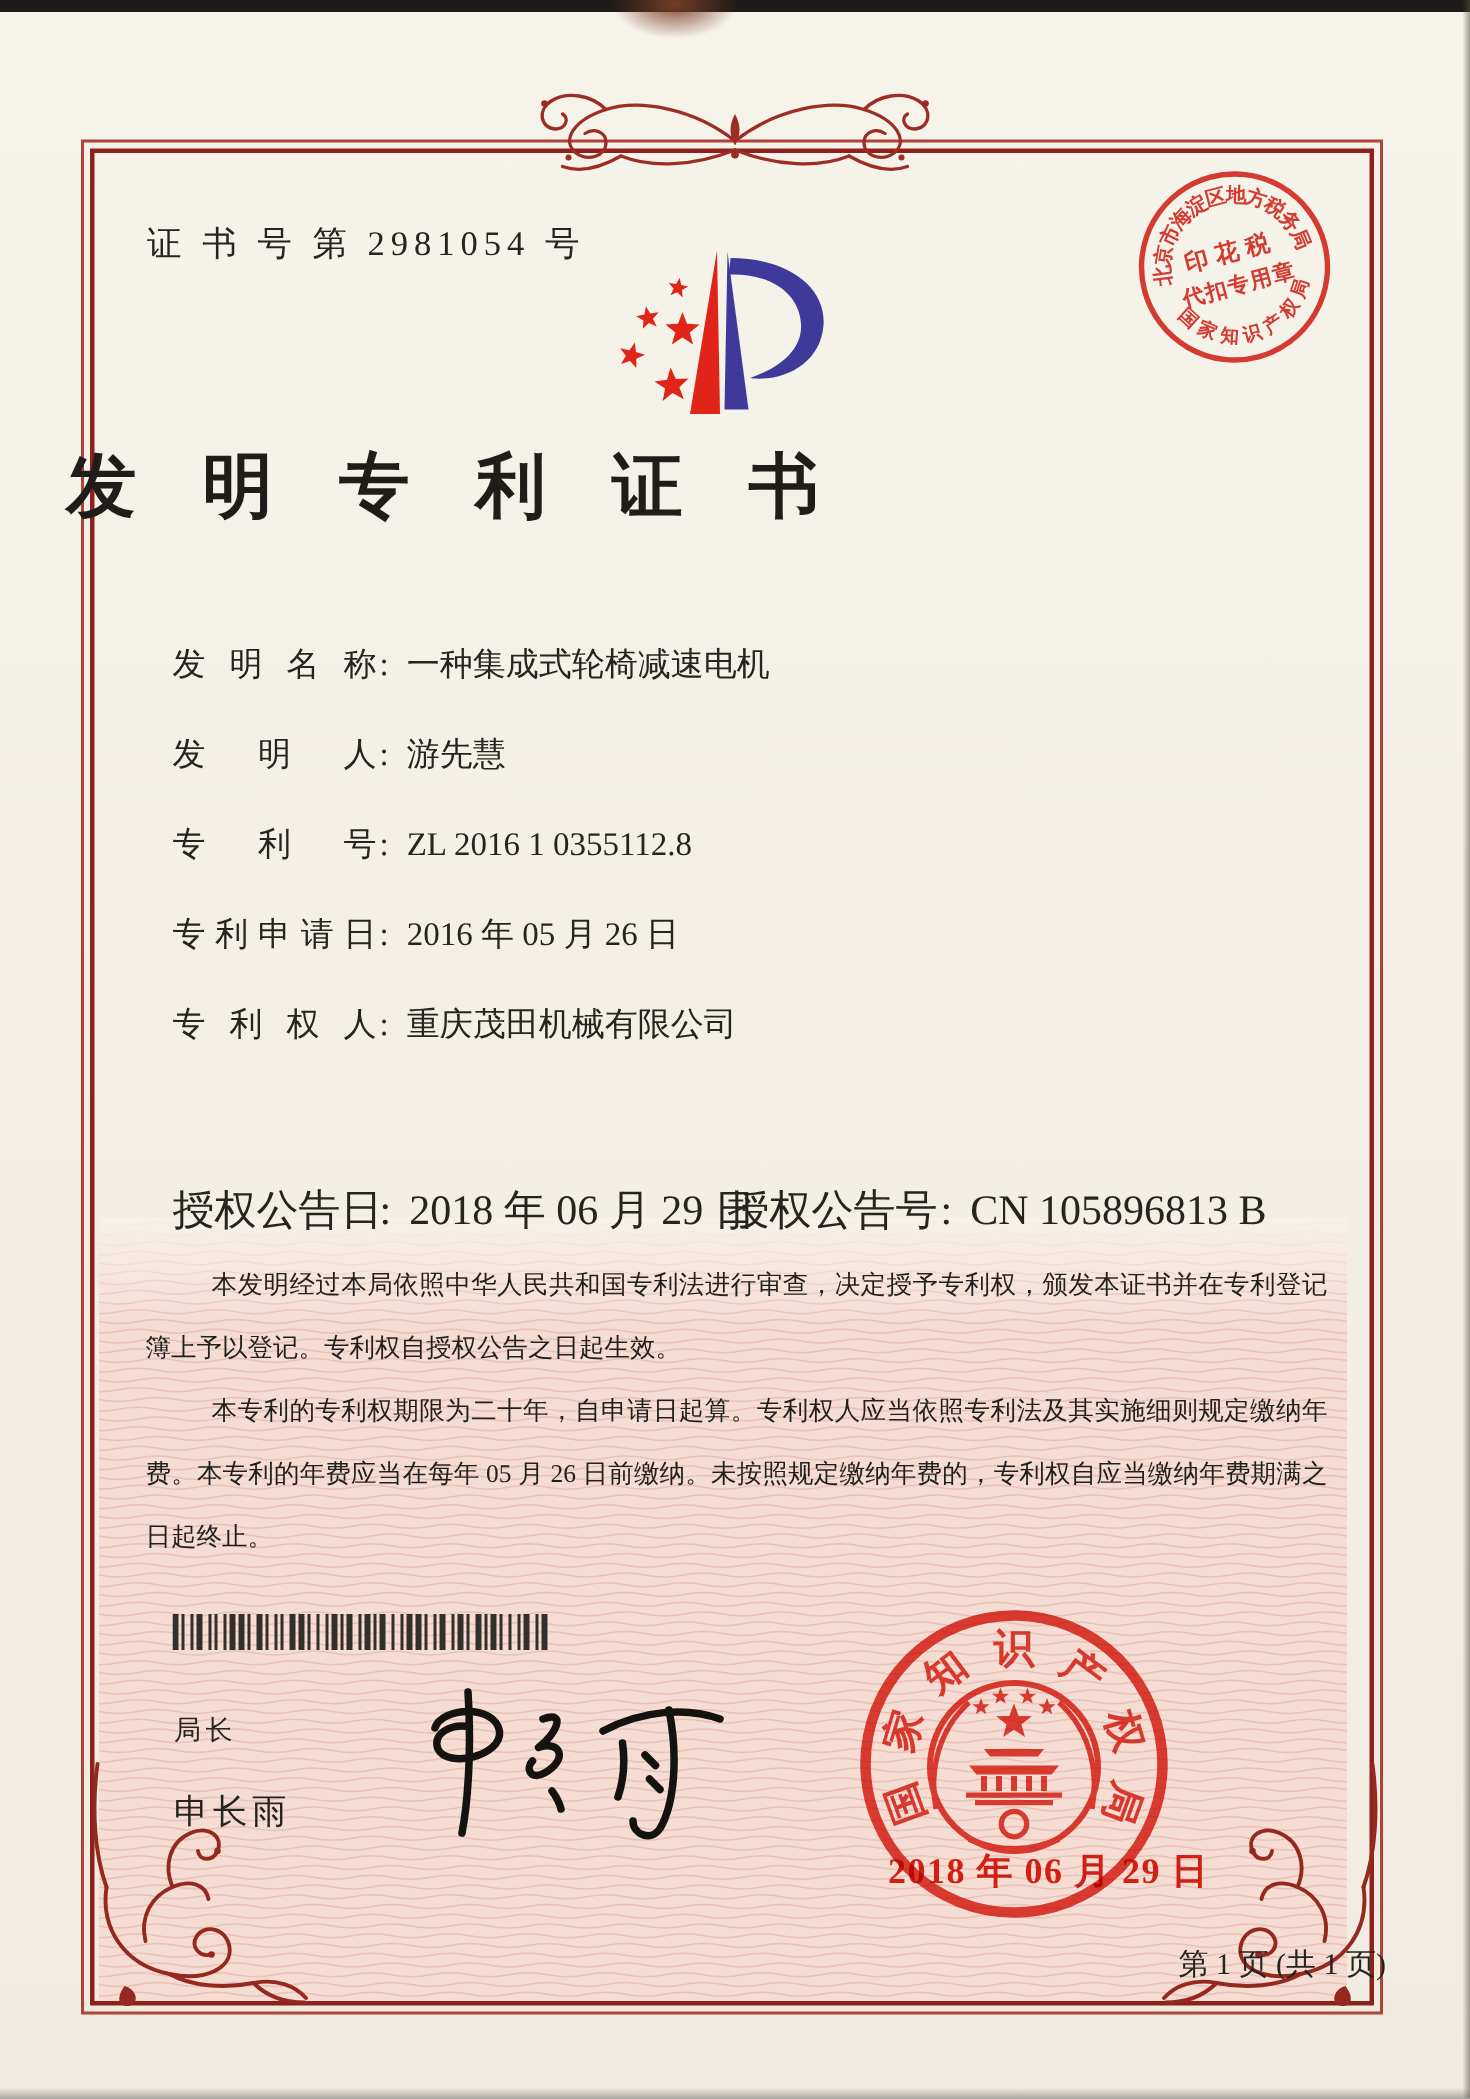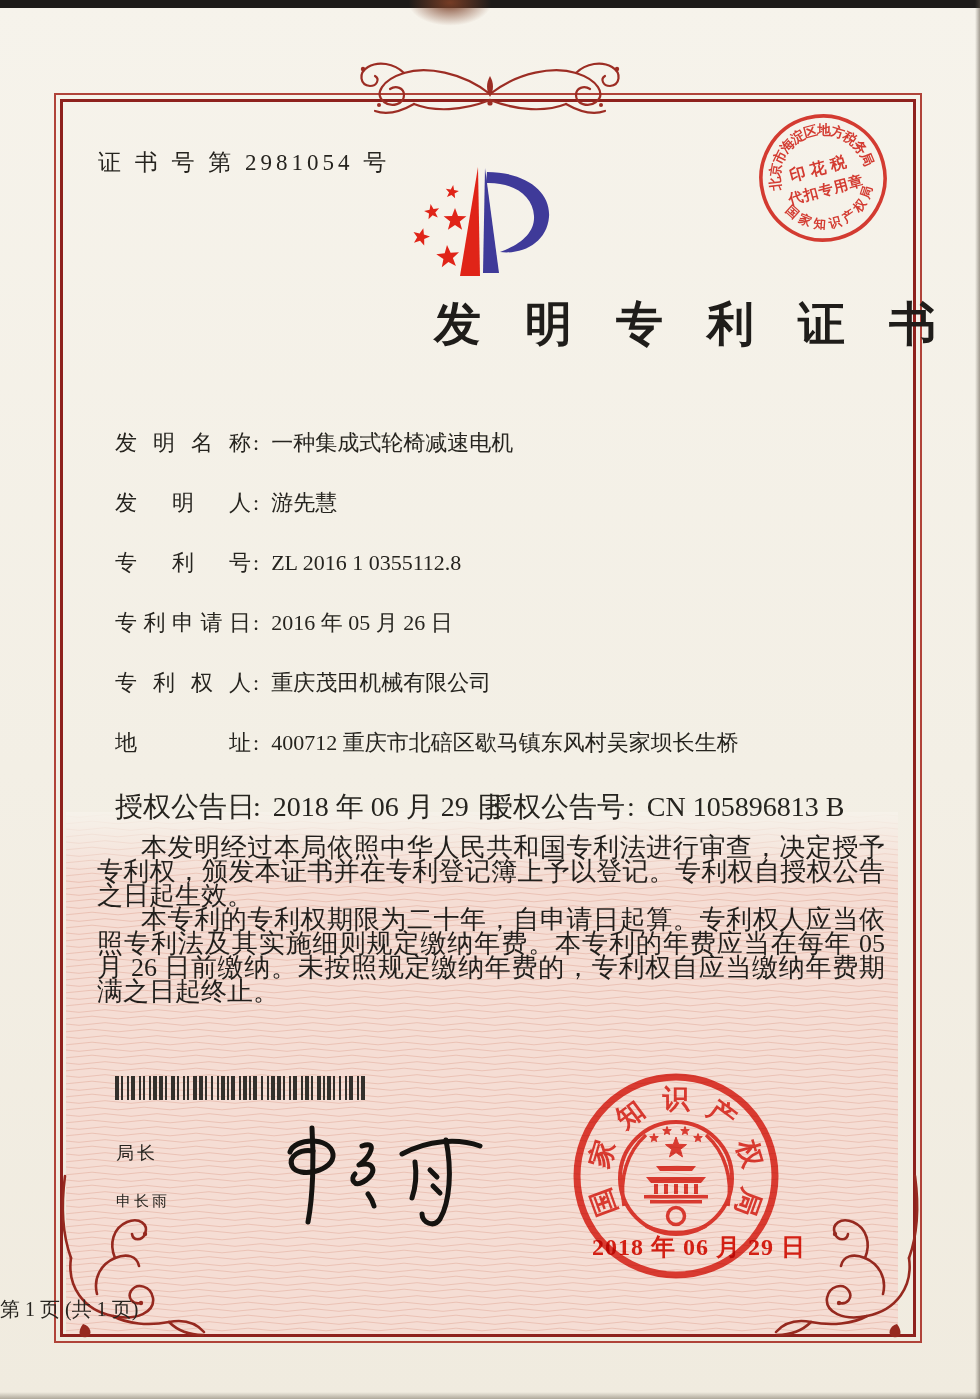--- a/index.html
+++ b/index.html
@@ -17,42 +17,42 @@
   
   .frame-outer{position:absolute;left:54px;top:93px;width:864px;height:1246px;
         border:2px solid #b04339;}
   .frame-inner{position:absolute;inset:4px;border:3px solid #8e211d;}
   
   .guilloche{position:absolute;left:66px;top:812px;width:832px;height:522px;}
   .guilloche .fade{position:absolute;left:0;top:0;width:100%;height:70px;
         background:linear-gradient(180deg,rgba(246,243,235,.95),rgba(246,243,235,0));}
   .cert-no{position:absolute;left:98px;top:147px;font-size:23px;letter-spacing:4px;}
   .logo{position:absolute;left:398px;top:142px;width:180px;height:150px;}
-  .title{position:absolute;left:0;top:293px;width:980px;text-align:right;
+  .title{position:absolute;left:0;top:293px;width:980px;text-align:left;
         font-size:47px;font-weight:bold;letter-spacing:44px;text-indent:44px;color:#1f1d1a;}
   .fields{position:absolute;left:115px;top:428px;width:770px;font-size:22px;}
   .frow{height:60px;white-space:nowrap;}
   .lbl{display:inline-block;width:136px;text-align:justify;text-align-last:justify;}
   .colon{display:inline-block;margin:0 12px 0 2px;}
   .grant-row{position:absolute;left:115px;top:788px;width:770px;font-size:28px;white-space:nowrap;}
   .grant-right{position:absolute;left:370px;top:0;}
-  .paras{position:absolute;left:97px;top:836px;width:788px;font-size:26px;line-height:24px;
+  .paras{position:absolute;left:97px;top:836px;width:788px;font-size:17px;line-height:42px;
         text-align:justify;color:#211f1c;}
   .paras p{margin:0;text-indent:44px;}
   .barcode{position:absolute;left:115px;top:1076px;width:252px;height:24px;}
   .signer-title{position:absolute;left:116px;top:1141px;font-size:18px;letter-spacing:3px;}
-  .signer-name{position:absolute;left:116px;top:1192px;font-size:15px;letter-spacing:3px;text-align:right;}
+  .signer-name{position:absolute;left:116px;top:1192px;font-size:23px;letter-spacing:3px;text-align:right;}
   .signature{position:absolute;left:250px;top:1116px;width:260px;height:124px;}
   .seal{position:absolute;left:566px;top:1066px;width:220px;height:220px;
         mix-blend-mode:multiply;opacity:.93;}
   .seal-date{position:absolute;left:592px;top:1231px;font-size:24px;letter-spacing:1px;
         color:#dd2417;font-weight:bold;mix-blend-mode:multiply;}
   .tax-stamp{position:absolute;left:748px;top:103px;width:150px;height:150px;
         mix-blend-mode:multiply;opacity:.9;}
-  .footer{position:absolute;left:0;top:1296px;width:924px;text-align:left;font-size:20px;}
+  .footer{position:absolute;left:0;top:1296px;width:924px;text-align:right;font-size:20px;}
   .ornament-top{position:absolute;left:330px;top:60px;width:320px;height:60px;}
   .ornament-bl{position:absolute;left:57px;top:1174px;width:150px;height:168px;}
   .ornament-br{position:absolute;left:773px;top:1174px;width:150px;height:168px;}
 </style>
 </head>
 <body>
 
 <div class="page">
 
   <div class="scan-top"></div>
@@ -240,23 +240,20 @@
     </div>
     <div class="frow">
       <span class="lbl">专利号</span><span class="colon">:</span><span>ZL 2016 1 0355112.8</span>
     </div>
     <div class="frow">
       <span class="lbl">专利申请日</span><span class="colon">:</span><span>2016 年 05 月 26 日</span>
     </div>
     <div class="frow">
       <span class="lbl">专利权人</span><span class="colon">:</span><span>重庆茂田机械有限公司</span>
     </div>
-    <div class="frow">
-      <span class="lbl">地址</span><span class="colon">:</span><span>400712 重庆市北碚区歇马镇东风村吴家坝长生桥</span>
-    </div>
   </div>
 
   <div class="grant-row">
     <span class="lbl">授权公告日</span><span class="colon">:</span><span>2018 年 06 月 29 日</span>
     <span class="grant-right">
       <span>授权公告号</span><span class="colon">:</span><span>CN 105896813 B</span>
     </span>
   </div>
 
   <div class="paras">

